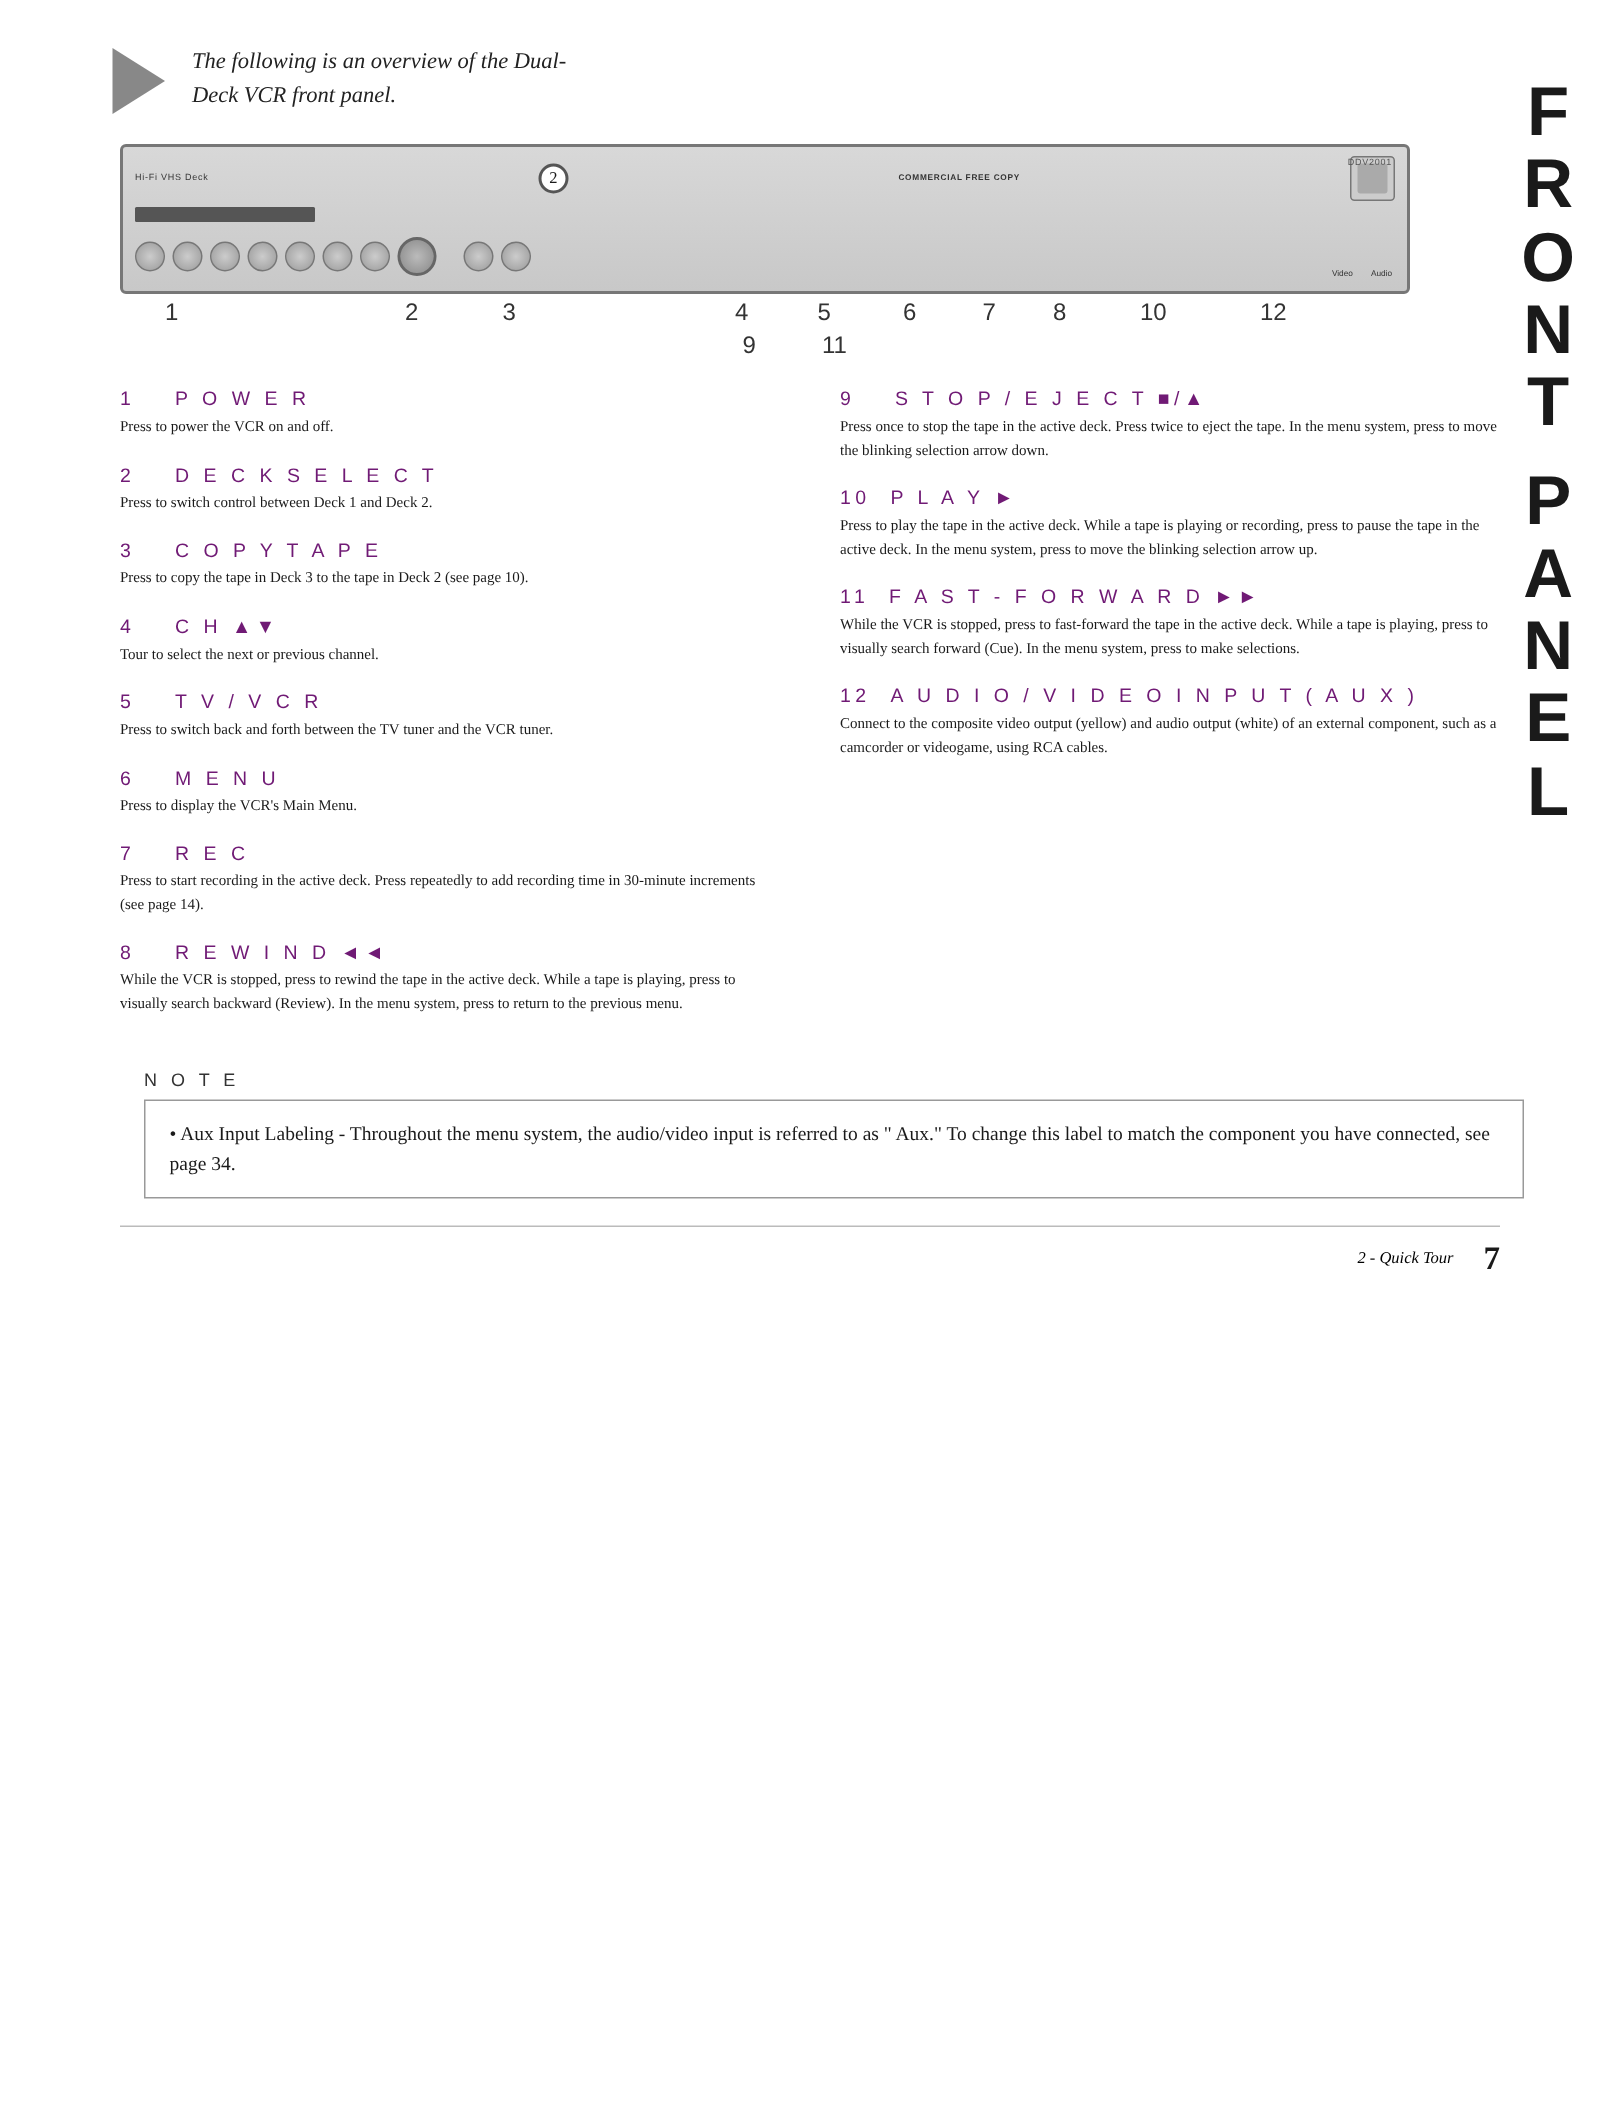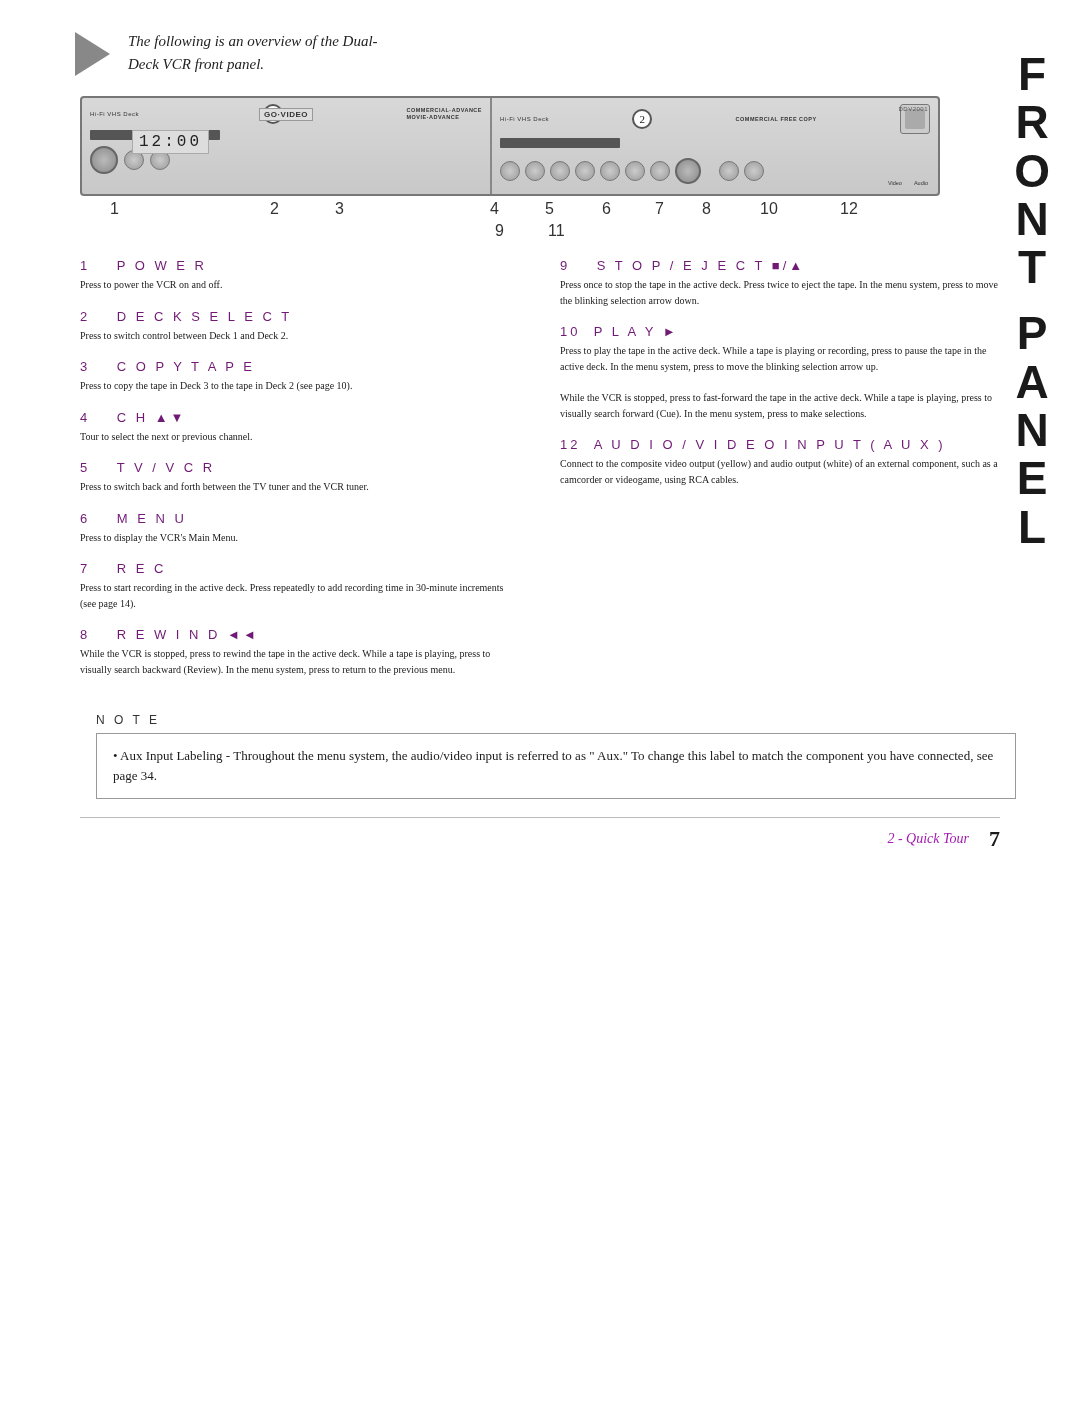--- a/index.html
+++ b/index.html
@@ -363,40 +363,20 @@
     <div class="header-triangle"></div>
     <div class="header-text">
       <span>The following is an overview of the Dual-</span><br>
       <span>Deck VCR front panel.</span>
     </div>
   </div>
 
   <div class="vcr-wrapper">
     <div class="vcr-body">
 
-      <div class="left-deck">
-        <div class="deck-top-row">
-          <span class="deck-hifi-text">Hi-Fi VHS Deck</span>
-          <div class="deck-circle-num">
-            <span>1</span>
-          </div>
-          <div class="commercial-block">
-            <div>COMMERCIAL·ADVANCE</div>
-            <div>MOVIE·ADVANCE</div>
-          </div>
-          <div class="govideo-badge">GO·VIDEO</div>
-        </div>
-        <div class="tape-insert-slot"></div>
-        <div class="deck-bottom-row">
-          <div class="power-circle"></div>
-          <div class="display-area">12:00</div>
-          <div class="deck-select-btn"></div>
-          <div class="copy-btn"></div>
-        </div>
-      </div>
 
       <div class="right-deck">
         <div class="right-top-row">
           <span class="deck-hifi-text">Hi-Fi VHS Deck</span>
           <div class="deck-circle-num">
             <span>2</span>
           </div>
           <div class="commercial-free-copy">COMMERCIAL FREE COPY</div>
           <div style="width:30px;height:30px;border:1px solid #777;border-radius:3px;background:#ccc;display:flex;align-items:center;justify-content:center;">
             <div style="width:20px;height:20px;background:#aaa;border-radius:2px;"></div>
@@ -492,20 +472,21 @@
         <div class="item-number-title">9&nbsp;&nbsp;&nbsp;&nbsp;<span>S T O P / E J E C T  ■/▲</span></div>
         <div class="item-description">Press once to stop the tape in the active deck. Press twice to eject the tape. In the menu system, press to move the blinking selection arrow down.</div>
       </div>
 
       <div class="item-section">
         <div class="item-number-title">10&nbsp;&nbsp;<span>P L A Y  ►</span></div>
         <div class="item-description">Press to play the tape in the active deck. While a tape is playing or recording, press to pause the tape in the active deck. In the menu system, press to move the blinking selection arrow up.</div>
       </div>
 
       <div class="item-section">
+        <div class="item-number-title">11&nbsp;&nbsp;<span>F A S T - F O R W A R D  ►►</span></div>
         <div class="item-description">While the VCR is stopped, press to fast-forward the tape in the active deck. While a tape is playing, press to visually search forward (Cue). In the menu system, press to make selections.</div>
       </div>
 
       <div class="item-section">
         <div class="item-number-title">12&nbsp;&nbsp;<span>A U D I O / V I D E O   I N P U T   ( A U X )</span></div>
         <div class="item-description">Connect to the composite video output (yellow) and audio output (white) of an external component, such as a camcorder or videogame, using RCA cables.</div>
       </div>
 
     </div>
   </div>
@@ -513,18 +494,18 @@
   <div class="note-section">
     <div class="note-label">N O T E</div>
     <div class="note-box">
       <span>• Aux Input Labeling - Throughout the menu system, the audio/video input is referred to as " Aux." To change this label to match the component you have connected, see page 34.</span>
     </div>
   </div>
 
   <div style="max-width:920px;margin-left:20px;margin-top:18px;display:flex;align-items:center;justify-content:space-between;border-top:1px solid #bbb;padding-top:8px;">
     <div style="flex:1;"></div>
     <div style="display:flex;align-items:center;gap:20px;">
-      <span style="font-style:italic;font-size:14px;color:#a21caf;">2 - Quick Tour</span>
+      <span style="font-style:italic;font-size:11px;color:#000000;">2 - Quick Tour</span>
       <span style="font-size:22px;font-weight:bold;color:#1a1a1a;">7</span>
     </div>
   </div>
 
 </div>
 
 </body></html>

